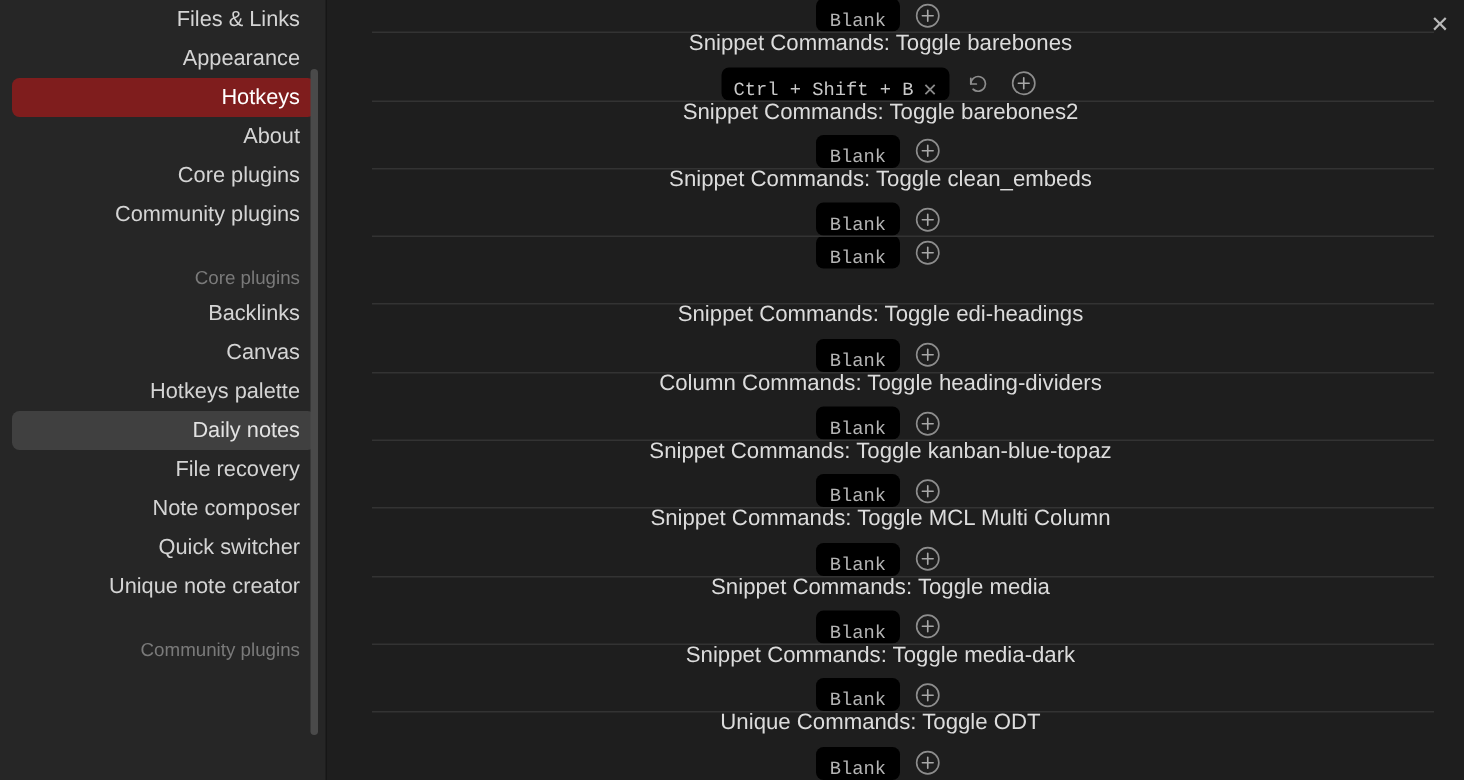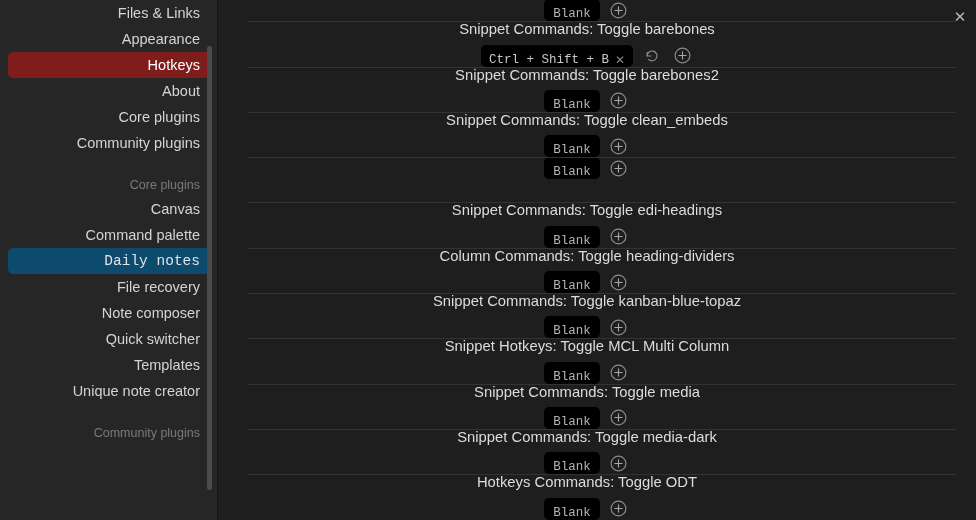--- a/index.html
+++ b/index.html
@@ -47,23 +47,22 @@
     white-space: nowrap;
     overflow: hidden;
     cursor: pointer;
     margin-bottom: 0px;
   }
   .side-item.active {
     background: #7f1d1d;
     color: #ffffff;
   }
   .side-item.hover {
-    background: #0c4a6e;
+    background: #404040;
     color: #e2e2e2;
-    font-family: Liberation Mono, monospace;
   }
 
   .side-gap { height: 18px; }
 
   .side-header {
     font-size: 12.5px;
     color: #7a7a7a;
     padding: 0 10px;
     height: 22px;
     line-height: 22px;
@@ -220,39 +219,39 @@
         <span>Community plugins</span>
       </div>
     </div>
 
     <div class="side-gap"></div>
 
     <div class="side-list">
       <div class="side-header">Core plugins</div>
 
       <div class="side-item">
+        <span>Backlinks</span>
+      </div>
+      <div class="side-item">
         <span>Canvas</span>
       </div>
       <div class="side-item">
-        <span>Command palette</span>
+        <span>Hotkeys palette</span>
       </div>
       <div class="side-item hover">
         <span>Daily notes</span>
       </div>
       <div class="side-item">
         <span>File recovery</span>
       </div>
       <div class="side-item">
         <span>Note composer</span>
       </div>
       <div class="side-item">
         <span>Quick switcher</span>
-      </div>
-      <div class="side-item">
-        <span>Templates</span>
       </div>
       <div class="side-item">
         <span>Unique note creator</span>
       </div>
     </div>
 
     <div class="side-gap"></div>
 
     <div class="side-list">
       <div class="side-header">Community plugins</div>
@@ -381,21 +380,21 @@
             </div>
             <div class="icon-btn">
               <svg width="17" height="17" viewBox="0 0 17 17" fill="none">
                 <circle cx="8.5" cy="8.5" r="7.4" stroke="#8d8d8d" stroke-width="1.1"></circle>
                 <path d="M8.5 4.9 V12.1 M4.9 8.5 H12.1" stroke="#a8a8a8" stroke-width="1.1" stroke-linecap="round"></path>
               </svg>
             </div>
           </div>
         </div>
         <div class="hk-row">
-          <div class="hk-name">Snippet Hotkeys: Toggle MCL Multi Column</div>
+          <div class="hk-name">Snippet Commands: Toggle MCL Multi Column</div>
           <div class="hk-controls">
             <div class="hk-badge blank">
               <span>Blank</span>
             </div>
             <div class="icon-btn">
               <svg width="17" height="17" viewBox="0 0 17 17" fill="none">
                 <circle cx="8.5" cy="8.5" r="7.4" stroke="#8d8d8d" stroke-width="1.1"></circle>
                 <path d="M8.5 4.9 V12.1 M4.9 8.5 H12.1" stroke="#a8a8a8" stroke-width="1.1" stroke-linecap="round"></path>
               </svg>
             </div>
@@ -423,21 +422,21 @@
             </div>
             <div class="icon-btn">
               <svg width="17" height="17" viewBox="0 0 17 17" fill="none">
                 <circle cx="8.5" cy="8.5" r="7.4" stroke="#8d8d8d" stroke-width="1.1"></circle>
                 <path d="M8.5 4.9 V12.1 M4.9 8.5 H12.1" stroke="#a8a8a8" stroke-width="1.1" stroke-linecap="round"></path>
               </svg>
             </div>
           </div>
         </div>
         <div class="hk-row">
-          <div class="hk-name">Hotkeys Commands: Toggle ODT</div>
+          <div class="hk-name">Unique Commands: Toggle ODT</div>
           <div class="hk-controls">
             <div class="hk-badge blank">
               <span>Blank</span>
             </div>
             <div class="icon-btn">
               <svg width="17" height="17" viewBox="0 0 17 17" fill="none">
                 <circle cx="8.5" cy="8.5" r="7.4" stroke="#8d8d8d" stroke-width="1.1"></circle>
                 <path d="M8.5 4.9 V12.1 M4.9 8.5 H12.1" stroke="#a8a8a8" stroke-width="1.1" stroke-linecap="round"></path>
               </svg>
             </div>

